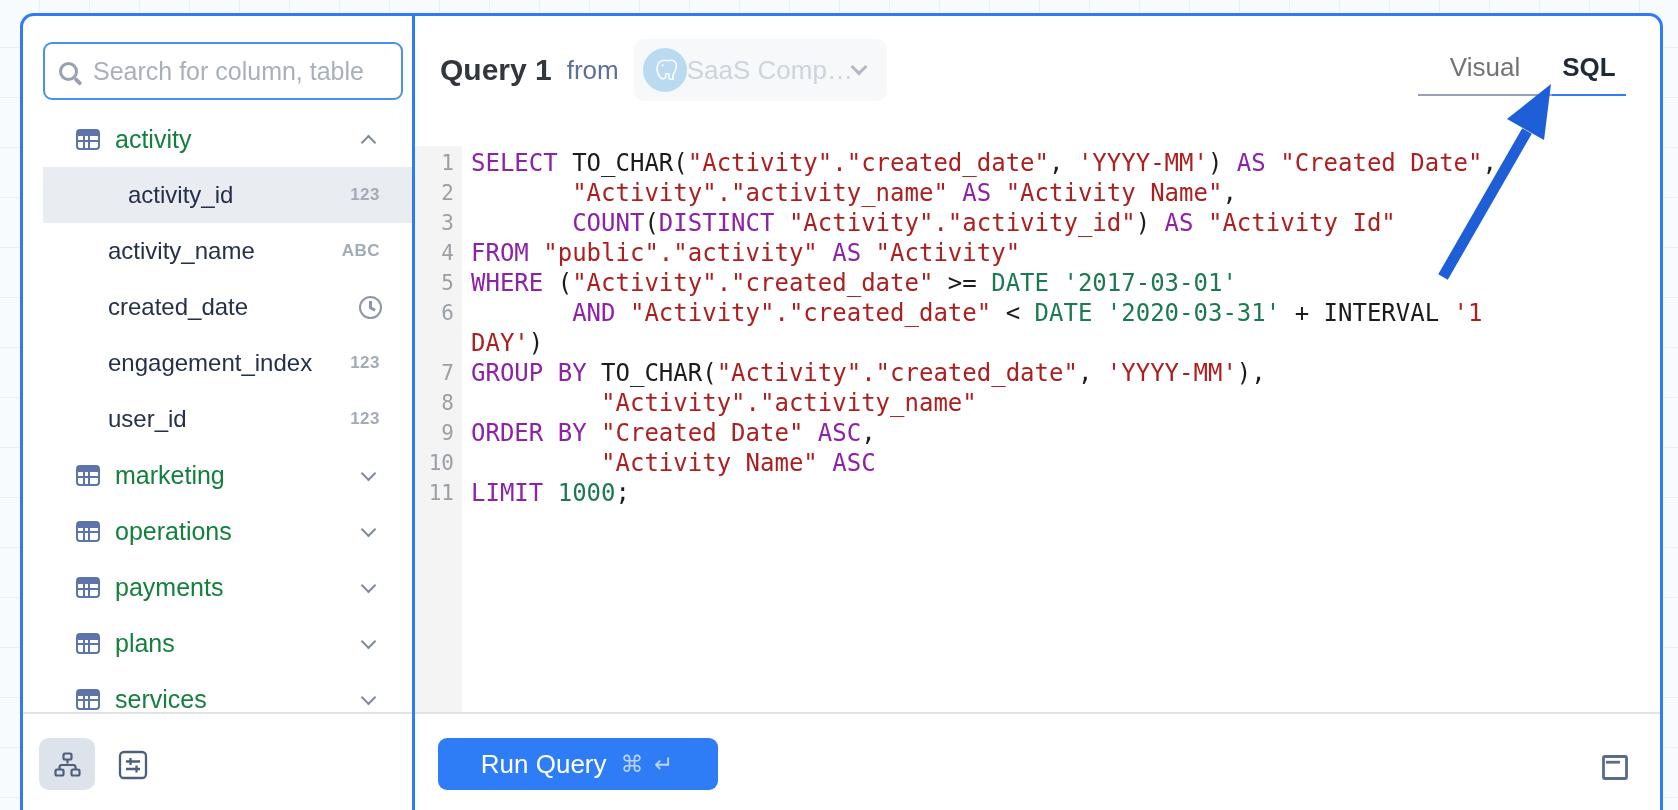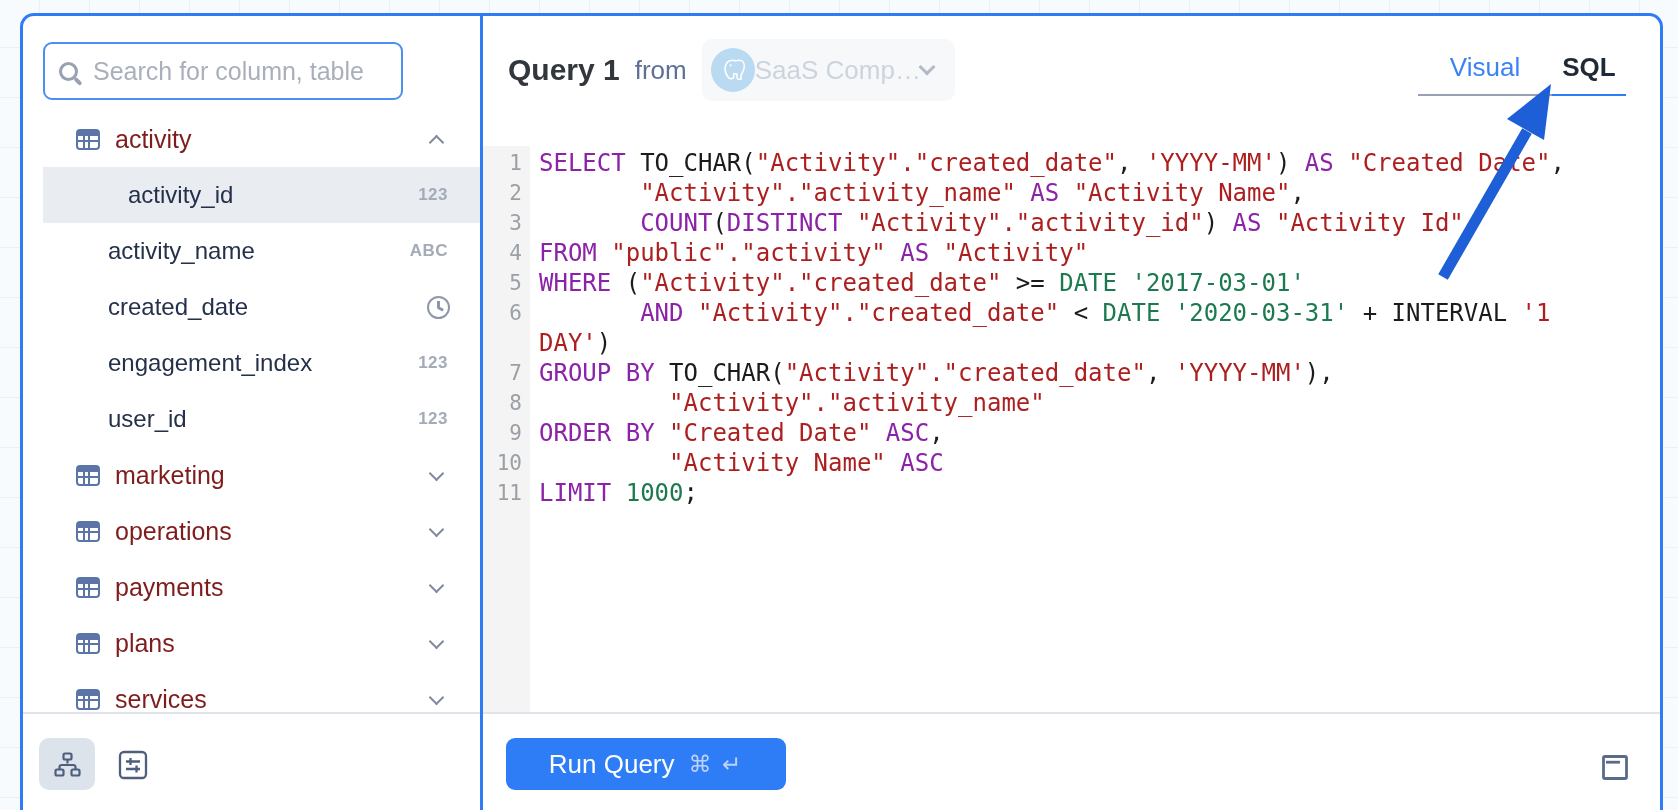--- a/index.html
+++ b/index.html
@@ -14,21 +14,21 @@
     background-size:50px 50px;
     background-position:-11px -3px;
   }
 
   
   .panel {
     position:absolute; left:20px; top:13px; width:1643px; height:797px;
     background:#fff; border:3px solid #2f7bf6; border-bottom:none;
     border-radius:14px 14px 0 0; display:flex;
   }
-  .sidebar { position:relative; width:460px; border-right:3px solid #2f7bf6; }
+  .sidebar { position:relative; width:392px; border-right:3px solid #2f7bf6; }
   .main { position:relative; flex:1; overflow:hidden; }
 
   
   .searchbox {
     position:absolute; left:20px; top:26px; width:360px; height:58px;
     border:2.5px solid #4a90f2; border-radius:9px; background:#fff;
     display:flex; align-items:center; padding:0 14px; gap:13px;
   }
   .mag { position:relative; width:19px; height:19px; border:3px solid #98a1b0; border-radius:50%; flex:none; }
   .mag::after { content:""; position:absolute; width:3.5px; height:9px; background:#98a1b0;
@@ -38,21 +38,21 @@
     font-size:25px; color:#3a4254; background:transparent; min-width:0;
   }
   .searchbox input::placeholder { color:#a9b0bc; }
 
   .tree { position:absolute; left:0; right:0; top:95px; height:601px; overflow:hidden; }
   .trow { position:relative; height:56px; display:flex; align-items:center; cursor:pointer; }
   .trow.sel { background:#e9edf1; margin-left:20px; }
   .t-table { padding-left:53px; gap:15px; }
   .t-col   { padding-left:85px; }
   .trow.sel .clabel { margin-left:-20px; padding-left:20px; }
-  .tlabel { font-size:25px; color:#7f1d1d; }
+  .tlabel { font-size:25px; color:#15803d; }
   .clabel { font-size:24px; color:#25304a; }
   .badge {
     position:absolute; right:32px; font-size:17px; font-weight:bold;
     color:#a3abb8; letter-spacing:.5px;
   }
   .chev {
     position:absolute; right:38px; width:11px; height:11px;
     border-right:2.5px solid #808ba1; border-bottom:2.5px solid #808ba1;
   }
   .chev.down { transform:rotate(45deg); margin-top:-4px; }
@@ -90,21 +90,21 @@
   }
   .ds-logo { width:44px; height:44px; border-radius:50%; background:#badaf2;
     display:flex; align-items:center; justify-content:center; flex:none; }
   .ds-name { font-size:26px; color:#ccd4de; }
   .ds-chev { width:12px; height:12px; border-right:3px solid #b3bac6; border-bottom:3px solid #b3bac6;
     transform:rotate(45deg); margin-top:-6px; }
 
   .tabs { position:absolute; right:34px; top:36px; display:flex; }
   .tab { text-align:center; font-size:26px; line-height:30px; padding-bottom:12px;
     border-bottom:2.5px solid transparent; cursor:pointer; }
-  .tab-visual { width:134px; color:#3b82f6; border-color:#96a2b4; }
+  .tab-visual { width:134px; color:#737373; border-color:#96a2b4; }
   .tab-sql { width:74px; color:#1f2937; font-weight:600; border-color:#2e7df6; }
 
   
   .gutter { position:absolute; left:0; top:130px; width:47px; height:566px; background:#f4f4f4; }
   .code { position:absolute; left:0; top:132px; right:0; }
   .cline { display:flex; }
   .ln { flex:none; width:47px; padding-right:8px; text-align:right;
     font-family:"DejaVu Sans Mono", monospace; font-size:21px; line-height:30px; color:#9aa0a6; }
   .cd { font-family:"DejaVu Sans Mono", monospace; font-size:24px; line-height:30px;
     white-space:pre; padding-left:9px; color:#1b1b1b; }

